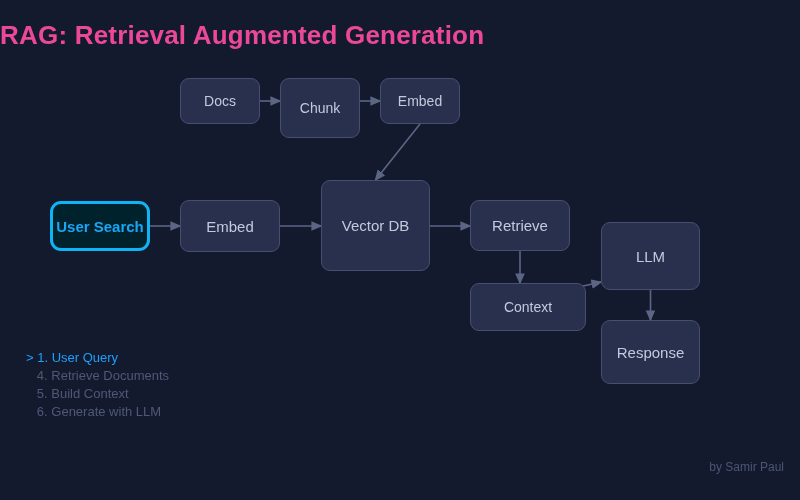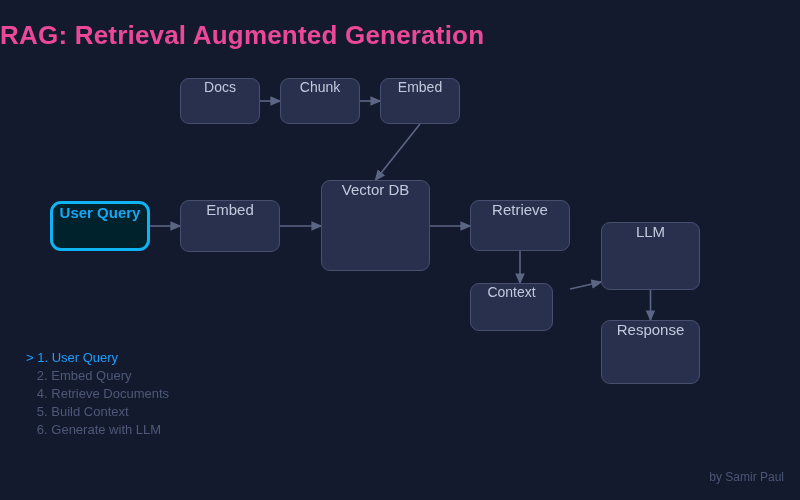--- a/index.html
+++ b/index.html
@@ -44,21 +44,21 @@
   }
   .node {
     position: absolute;
     box-sizing: border-box;
     background: #28304d;
     border: 1px solid #474f6f;
     border-radius: 9px;
     color: #c3cadd;
     font-size: 15px;
     display: flex;
-    align-items: flex-start;
+    align-items: center;
     justify-content: center;
     text-align: center;
   }
   .node.small { font-size: 14px; }
   .node.active {
     background: #00222d;
     border: 3px solid #0fb4f5;
     border-radius: 11px;
     color: #19a6f5;
     font-weight: bold;
@@ -75,21 +75,21 @@
     line-height: 18px;
     color: #4e5877;
     white-space: pre;
   }
   .step.current {
     color: #1e9ffb;
   }
   .footer {
     position: absolute;
     right: 16px;
-    bottom: 16px;
+    bottom: 26px;
     font-size: 12px;
     color: #4b5574;
     margin-left: 44px;
   }
 </style>
 </head>
 <body>
 
 <div id="stage">
 
@@ -111,52 +111,51 @@
         <line x1="650.5" y1="290" x2="650.5" y2="320" marker-end="url(#arrowhead)"></line>
       </g>
   </svg>
 
   <div class="title">RAG: Retrieval Augmented Generation</div>
 
   <div id="node-layer">
       <div class="node small" style="left: 180px; top: 78px; width: 80px; height: 46px;">
         <span>Docs</span>
       </div>
-      <div class="node small" style="left: 280px; top: 78px; width: 80px; height: 46px;">
+      <div class="node small" style="left: 280px; top: 78px; width: 80px; height: 60px;">
         <span>Chunk</span>
       </div>
       <div class="node small" style="left: 380px; top: 78px; width: 80px; height: 46px;">
         <span>Embed</span>
       </div>
       <div class="node active" style="left: 50px; top: 201px; width: 100px; height: 50px;">
-        <span>User Query</span>
+        <span>User Search</span>
       </div>
       <div class="node" style="left: 180px; top: 200px; width: 100px; height: 52px;">
         <span>Embed</span>
       </div>
       <div class="node" style="left: 321px; top: 180px; width: 109px; height: 91px;">
         <span>Vector DB</span>
       </div>
       <div class="node" style="left: 470px; top: 200px; width: 100px; height: 51px;">
         <span>Retrieve</span>
       </div>
-      <div class="node small" style="left: 470px; top: 283px; width: 83px; height: 48px;">
+      <div class="node small" style="left: 470px; top: 283px; width: 116px; height: 48px;">
         <span>Context</span>
       </div>
       <div class="node" style="left: 601px; top: 222px; width: 99px; height: 68px;">
         <span>LLM</span>
       </div>
       <div class="node" style="left: 601px; top: 320px; width: 99px; height: 64px;">
         <span>Response</span>
       </div>
     </div>
 
   <div class="steps">
       <div class="step current">&gt; 1. User Query</div>
-      <div class="step">   2. Embed Query</div>
       <div class="step">   4. Retrieve Documents</div>
       <div class="step">   5. Build Context</div>
       <div class="step">   6. Generate with LLM</div>
     </div>
 
   <div class="footer">by Samir Paul</div>
 
 </div>
 
 </body></html>

